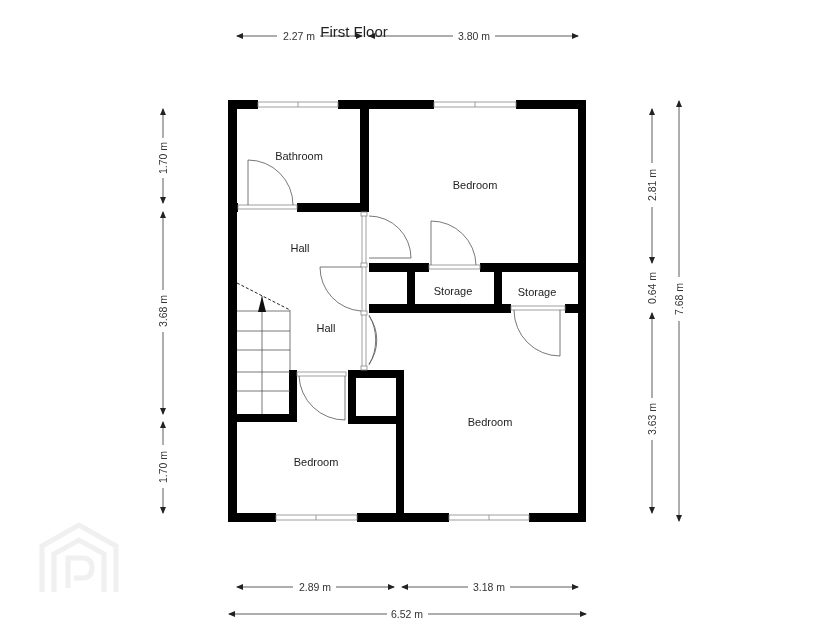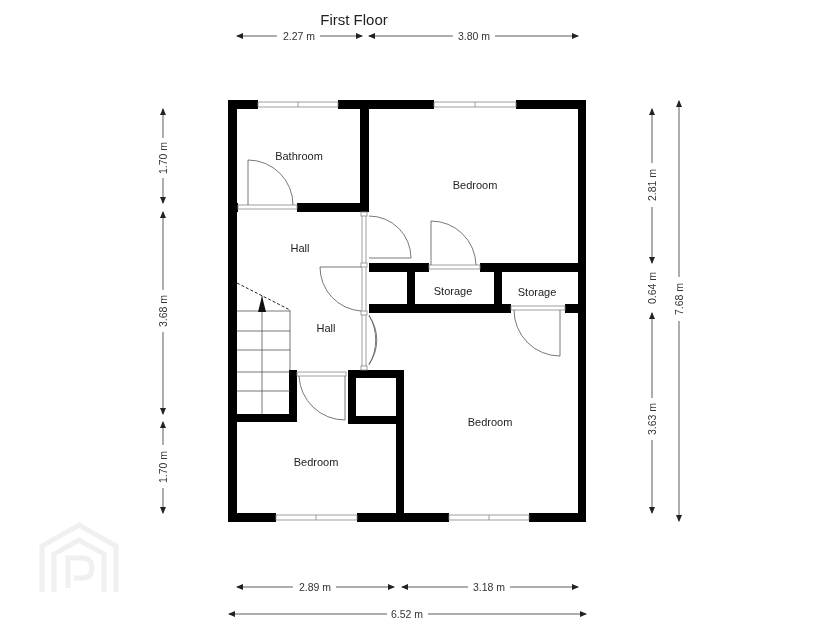--- a/index.html
+++ b/index.html
@@ -1,18 +1,18 @@
 <!DOCTYPE html>
 <html><head>
 <meta charset="utf-8">
 <style>
   html, body { margin: 0; padding: 0; background: #ffffff; }
   body { width: 840px; height: 630px; position: relative; overflow: hidden; font-family: "Liberation Sans", sans-serif; }
   #plan { position: absolute; left: 0; top: 0; width: 840px; height: 630px; }
-  .title { position: absolute; left: 0; top: 11px; width: 708px; text-align: center; font-size: 15px; color: #222; }
+  .title { position: absolute; left: 0; top: 23px; width: 708px; text-align: center; font-size: 15px; color: #222; }
   .lbl { font-family: "Liberation Sans", sans-serif; font-size: 11px; fill: #222; }
   .dim { font-family: "Liberation Sans", sans-serif; font-size: 10.5px; fill: #333; }
   .wall { fill: #000; }
   .thin { stroke: #555; stroke-width: 0.8; fill: none; }
   .win { fill: #fff; stroke: #888; stroke-width: 0.8; }
   .dimline { stroke: #333; stroke-width: 0.8; }
   .watermark { position: absolute; left: 38px; top: 522px; width: 82px; height: 72px; }
 </style>
 </head>
 <body>

